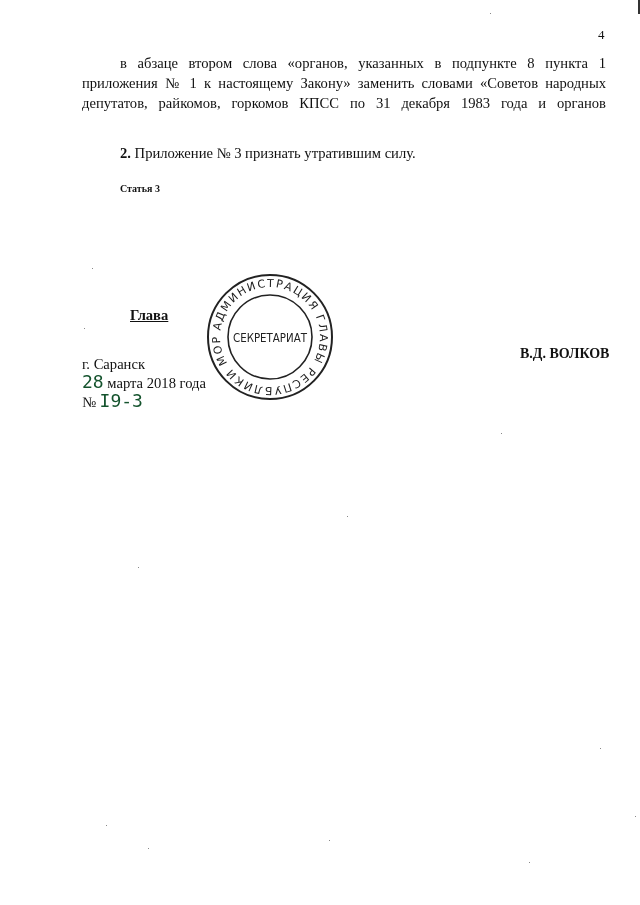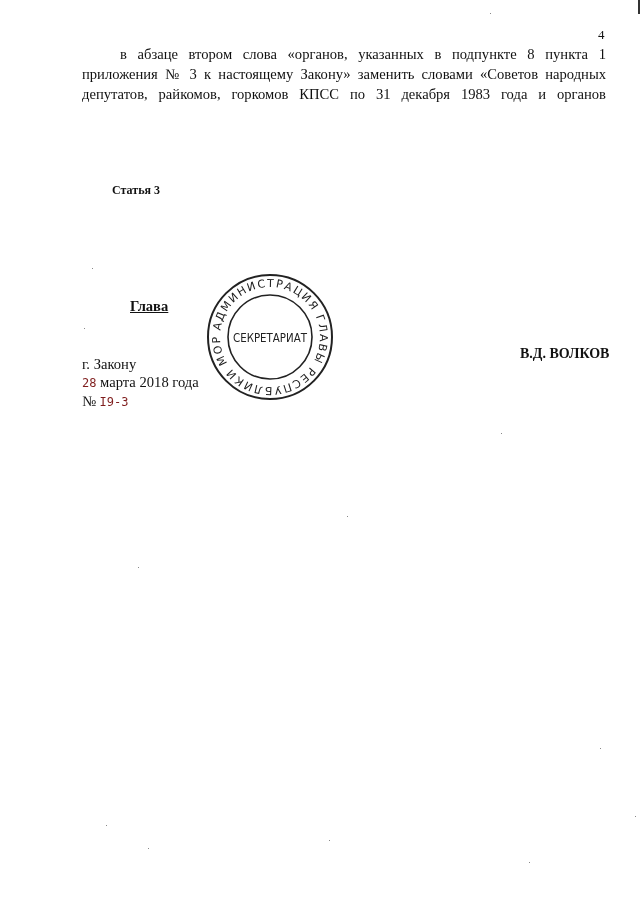--- a/index.html
+++ b/index.html
@@ -3,58 +3,61 @@
   <meta charset="utf-8">
   <style>
     html, body { margin: 0; padding: 0; background: #ffffff; }
     body { width: 640px; height: 905px; position: relative; overflow: hidden;
       font-family: "Liberation Serif", "DejaVu Serif", serif; color: #111; }
     .page { position: absolute; left: 0; top: 0; width: 640px; height: 905px; background: #fff; }
     .edge-mark { position: absolute; right: 0; top: 0; width: 2px; height: 14px; background: #333; }
     .page-number { position: absolute; left: 598px; top: 27px; font-size: 13px; }
     .para { position: absolute; left: 82px; width: 524px; font-size: 14.6px; line-height: 20.2px; text-align: justify; }
     .para .indent { display: inline-block; width: 38px; }
-    .p1 { top: 44px; }
+    .p1 { top: 53px; }
     .p2 { top: 143px; }
-    .heading { position: absolute; left: 112px; top: 183px; font-size: 12px; font-weight: bold; }
+    .heading { position: absolute; left: 120px; top: 183px; font-size: 10px; font-weight: bold; }
     .p3 { top: 214px; }
     .justify-line { display: block; text-align: justify; text-align-last: justify; }
     .plain-line { display: block; }
     .sign-title { position: absolute; font-weight: bold; font-size: 14.6px; }
-    .sign-title.t1 { left: 130px; top: 298px; text-decoration: underline; }
+    .sign-title.t1 { left: 130px; top: 307px; text-decoration: underline; }
     .sign-title.t2 { left: 82px; top: 321px; }
     .sign-name { position: absolute; left: 520px; top: 321px; font-weight: bold; font-size: 14px; margin-top: 25px; }
     .place { position: absolute; left: 82px; top: 355px; font-size: 14.6px; line-height: 18px; }
-    .date-num { font-family: "DejaVu Sans Mono", "Liberation Mono", monospace; font-size: 12px; color: #7f1d1d; }
+    .date-num { font-family: "DejaVu Sans Mono", "Liberation Mono", monospace; font-size: 18px; color: #14532d; }
     .stamp { position: absolute; left: 205px; top: 272px; width: 130px; height: 130px; }
     .speck { position: absolute; width: 1px; height: 1px; background: #888; }
   </style>
 </head>
 <body>
 
 <div class="page">
   <div class="edge-mark"></div>
 
   <div class="page-number">4</div>
 
   <div class="para p1">
     <span class="justify-line"><span class="indent"></span><span>в абзаце втором слова  «органов, указанных в подпункте 8 пункта 1</span></span>
-    <span class="justify-line">приложения № 3 к настоящему Закону» заменить словами «Советов народных</span>
+    <span class="justify-line">приложения № 1 к настоящему Закону» заменить словами «Советов народных</span>
     <span class="justify-line">депутатов, райкомов, горкомов КПСС по 31 декабря 1983 года и органов</span>
   </div>
 
+  <div class="para p2">
+    <span class="indent"></span><b>2.</b><span> Приложение № 3 признать утратившим силу.</span>
+  </div>
 
   <div class="heading">Статья 3</div>
 
 
   <div class="sign-title t1">Глава</div>
   <div class="sign-name">В.Д. ВОЛКОВ</div>
 
   <div class="place">
-    <div>г. Закону</div>
+    <div>г. Саранск</div>
     <div><span class="date-num">28</span><span> марта 2018 года</span></div>
     <div><span>№ </span><span class="date-num">I9-З</span></div>
   </div>
 
   <svg class="stamp" viewBox="0 0 130 130" xmlns="http://www.w3.org/2000/svg">
     <defs>
       <path id="ringPath" d="M 65,65 m -50,0 a 50,50 0 1,1 100,0 a 50,50 0 1,1 -100,0"></path>
     </defs>
     <circle cx="65" cy="65" r="62" fill="none" stroke="#222" stroke-width="2"></circle>
     <circle cx="65" cy="65" r="42" fill="none" stroke="#222" stroke-width="1.6"></circle>

